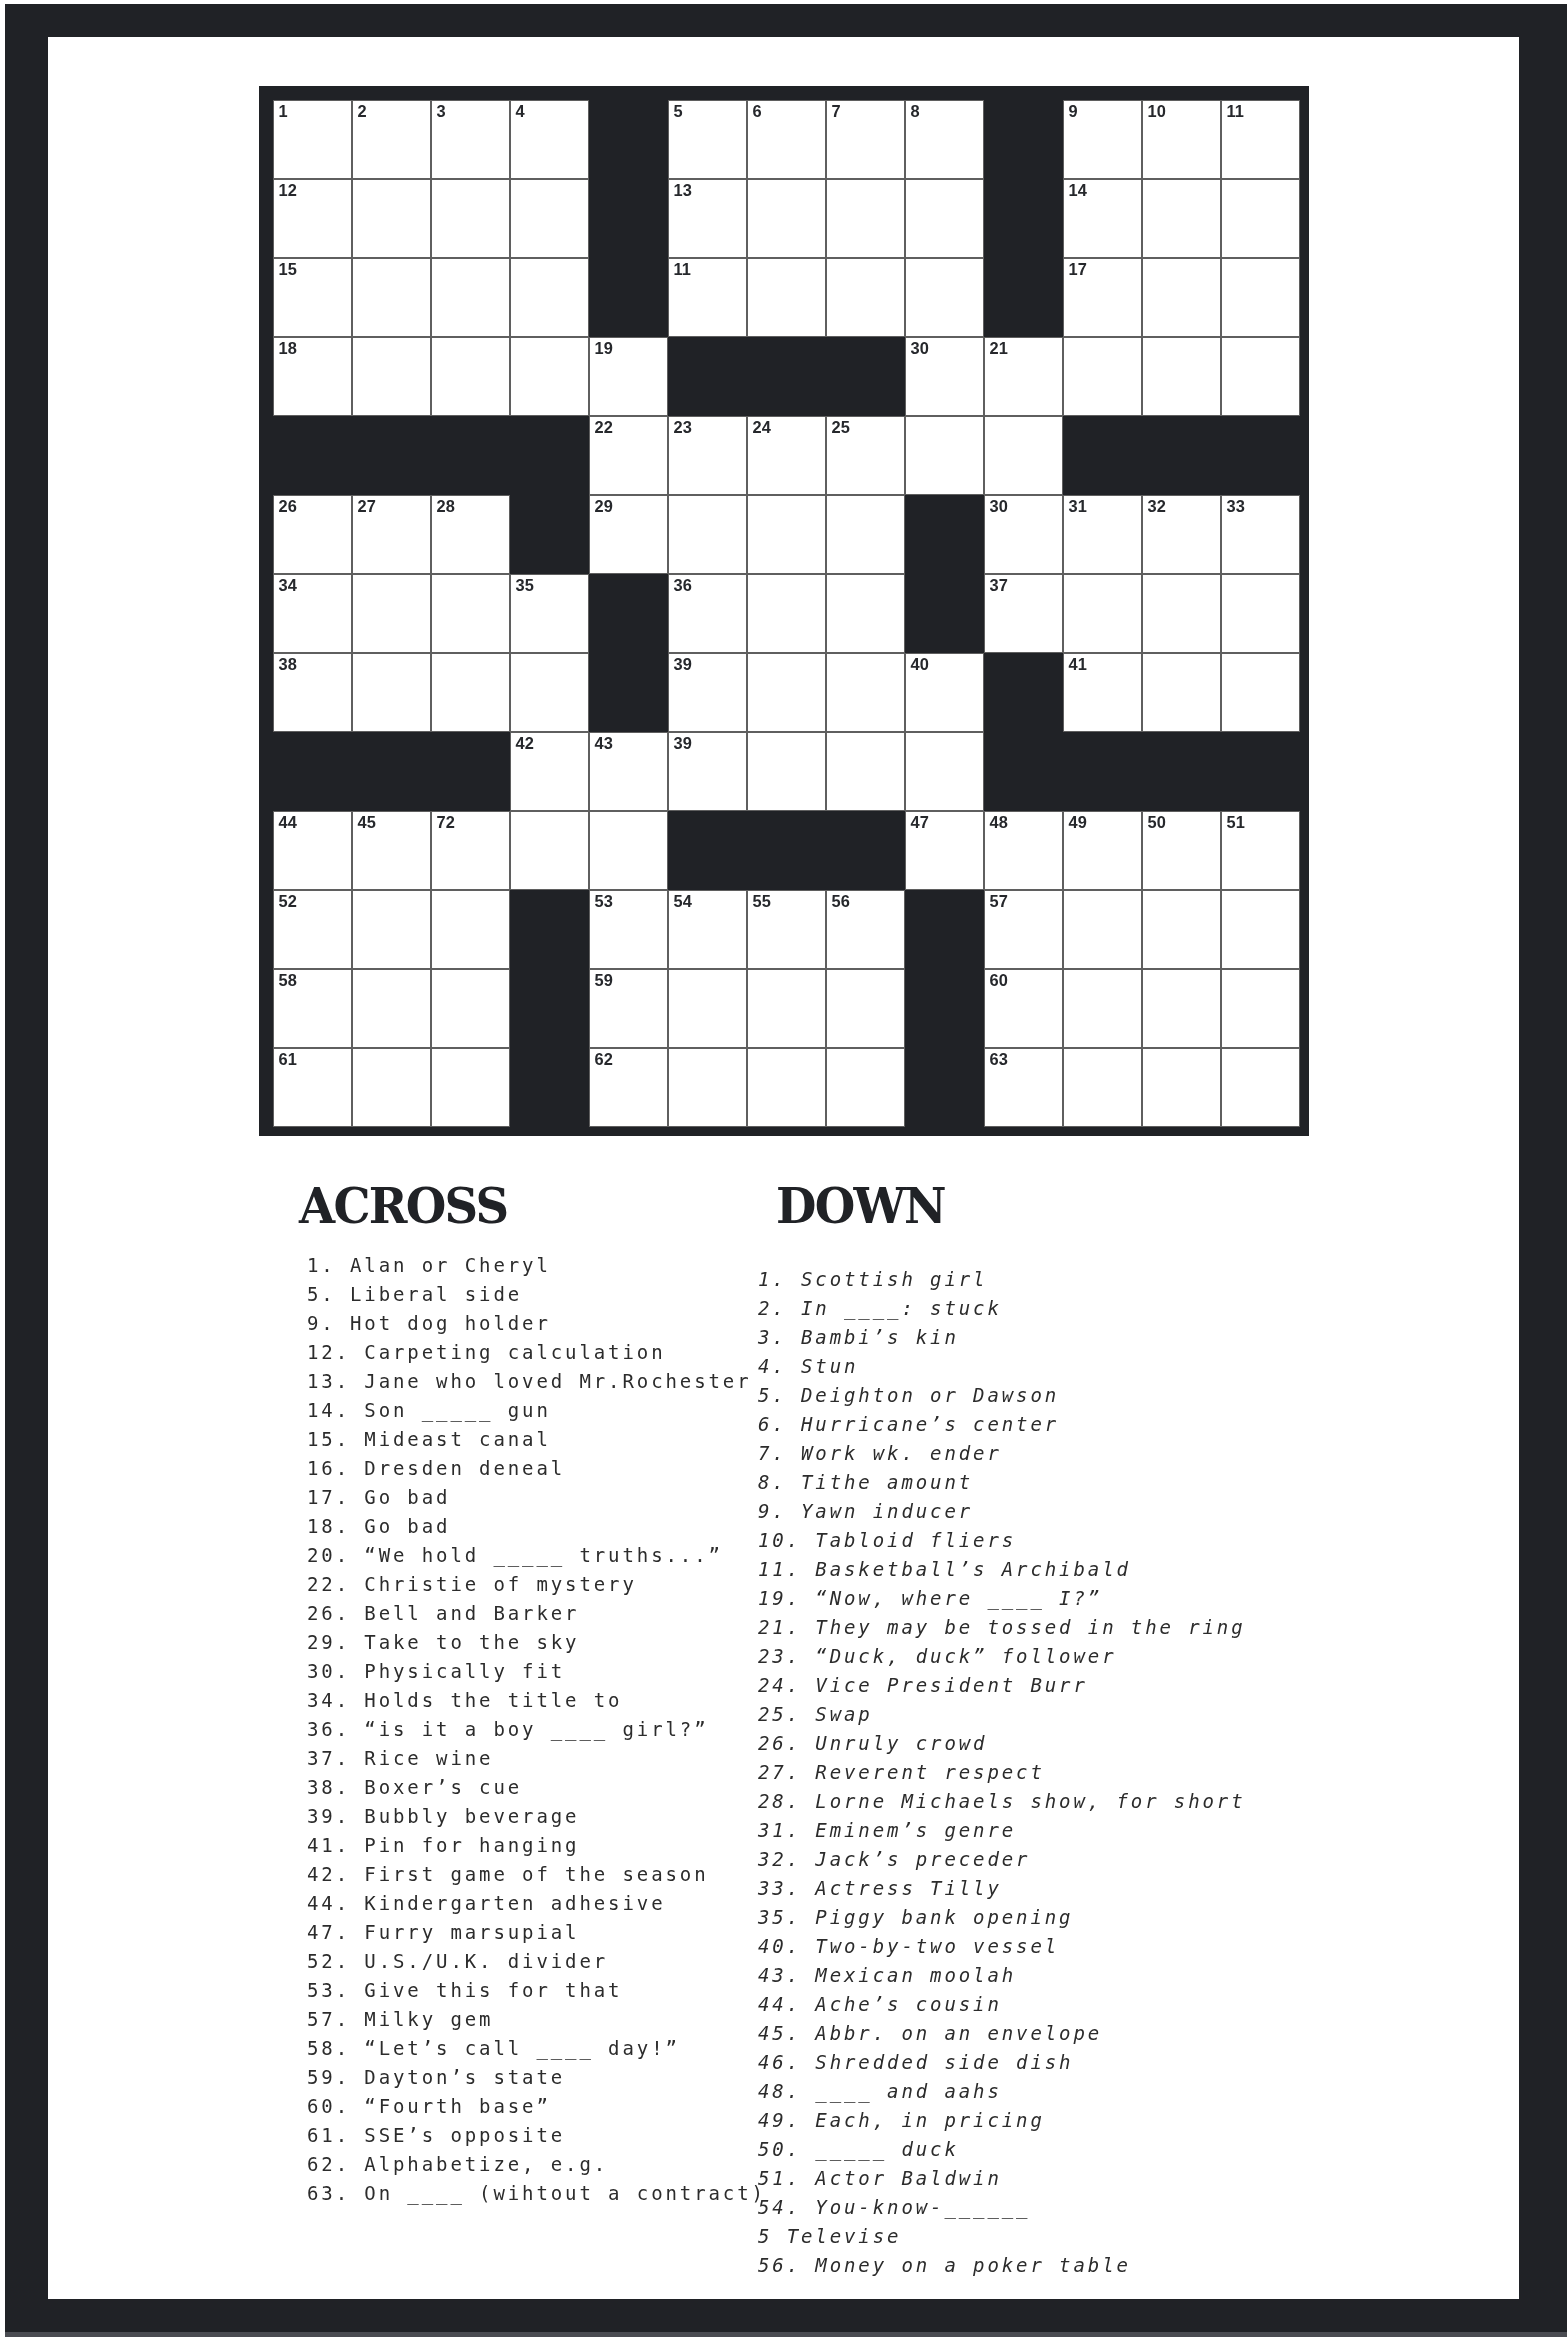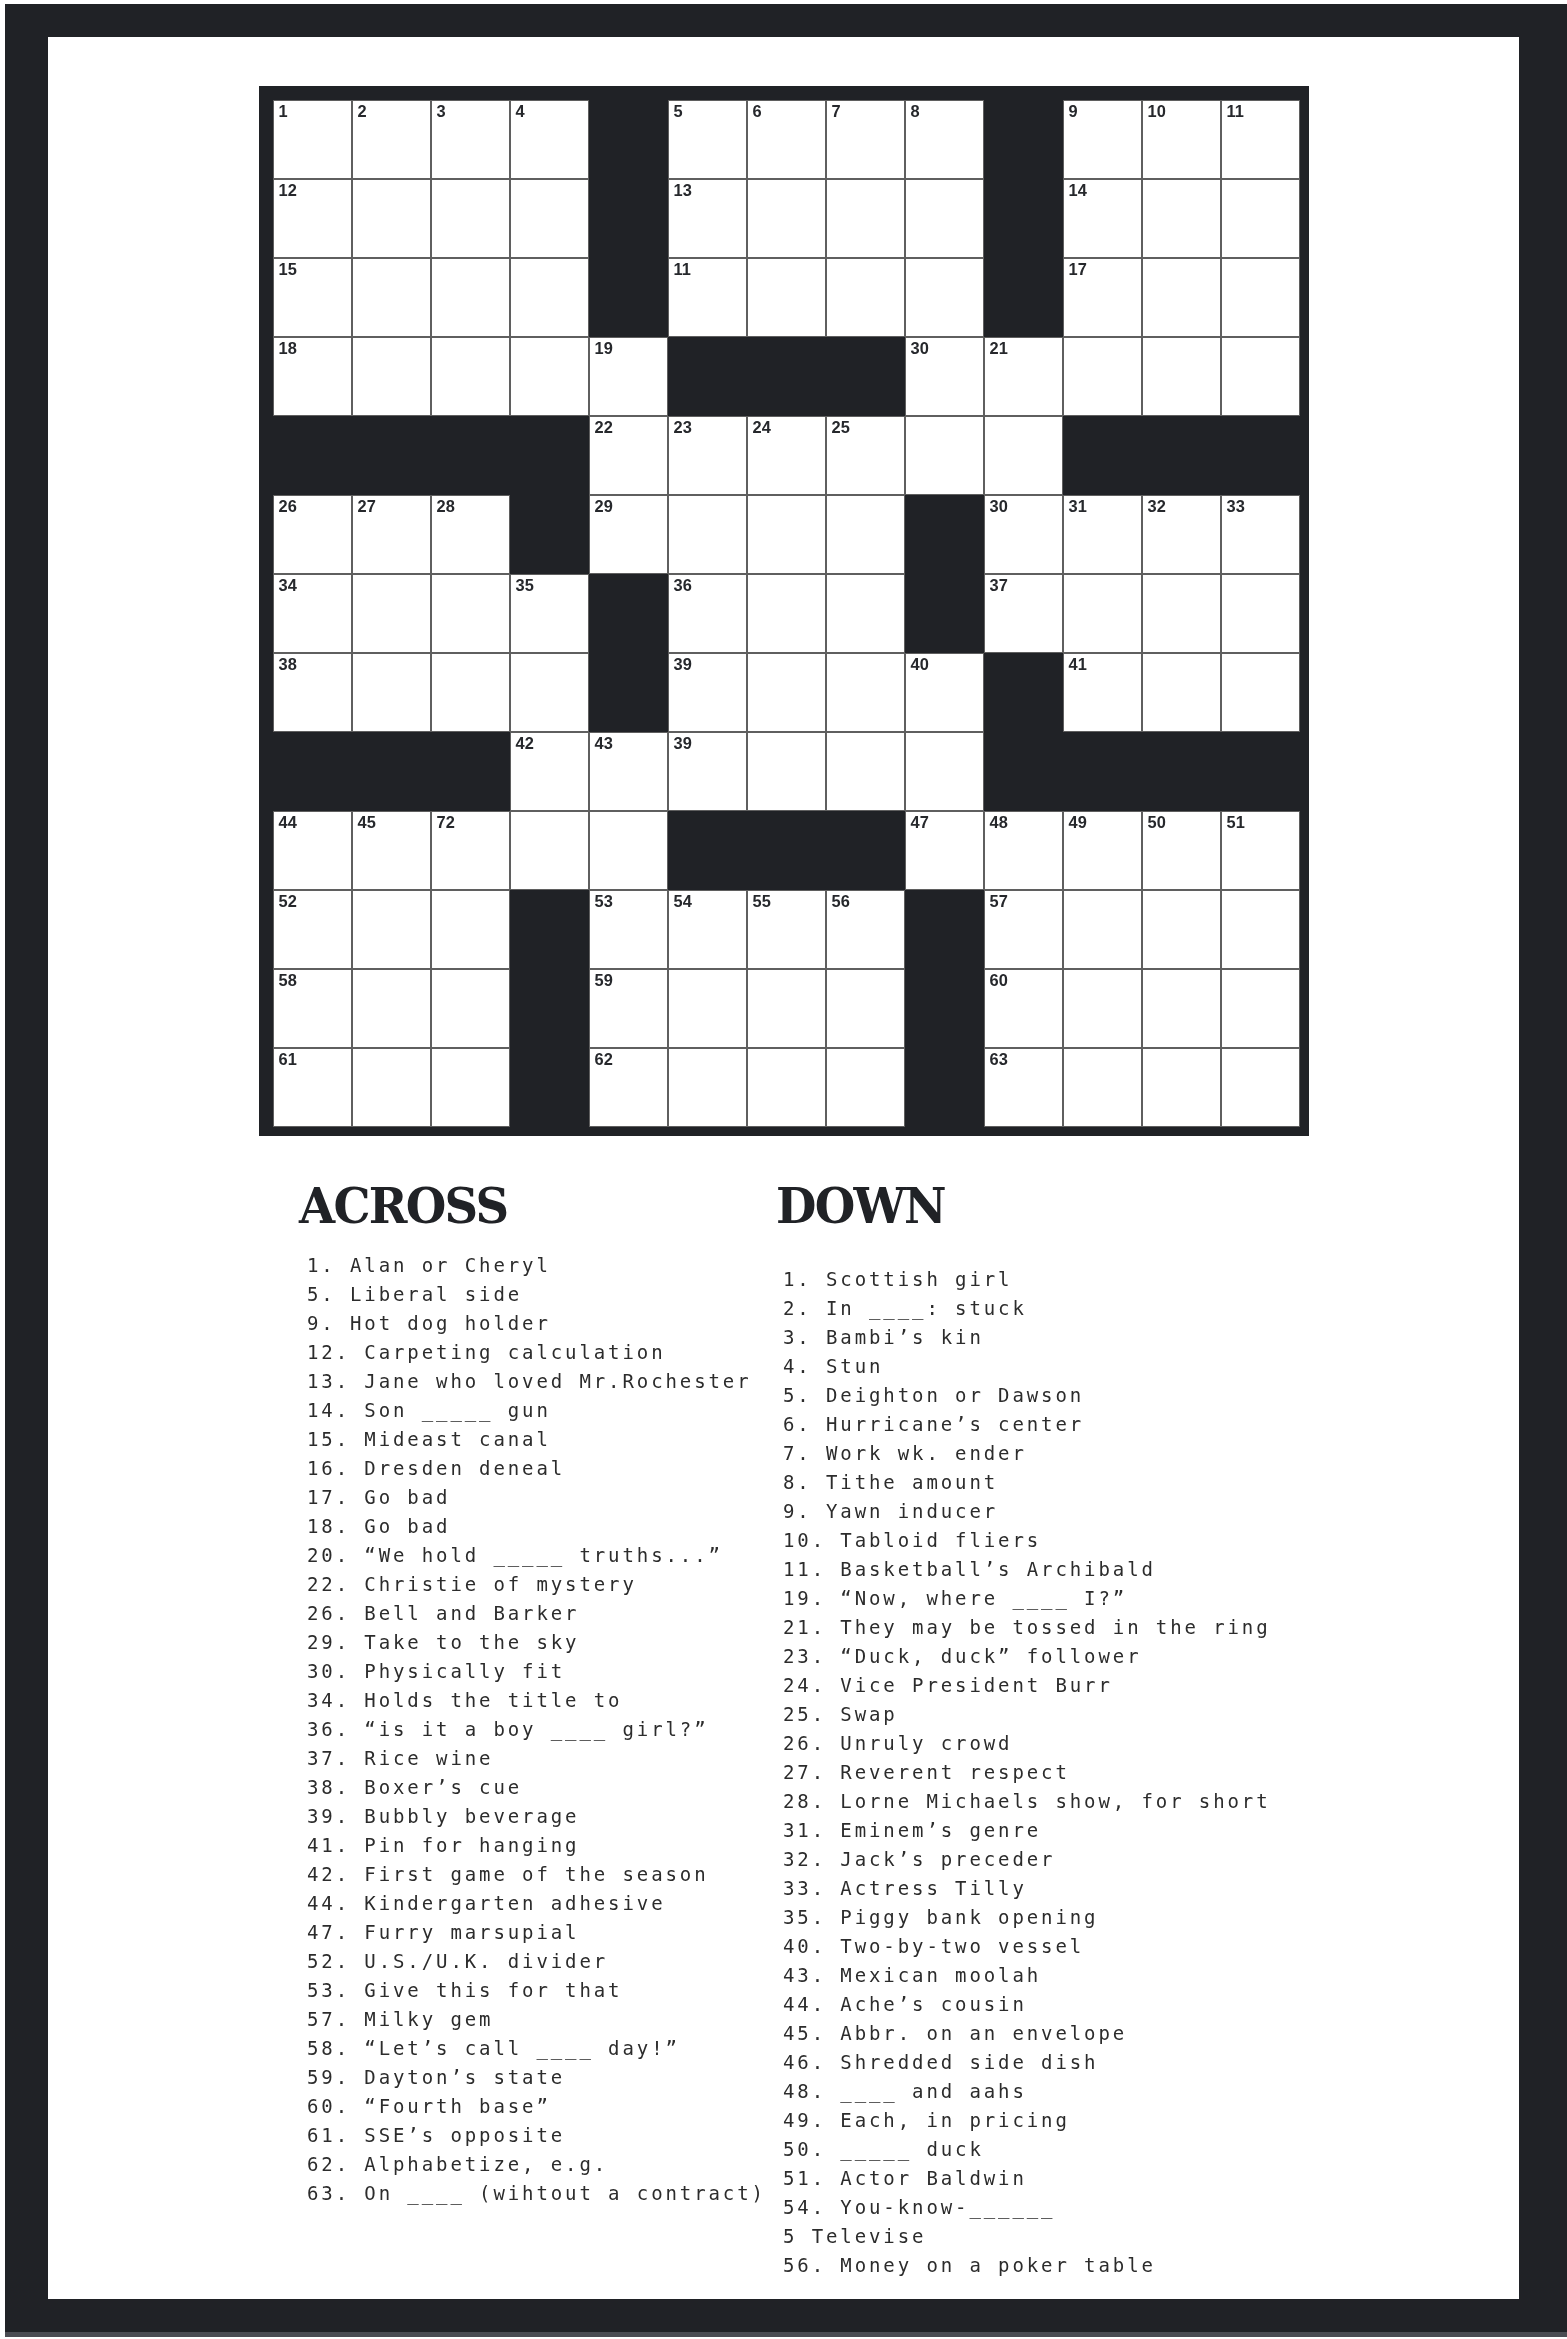--- a/index.html
+++ b/index.html
@@ -37,21 +37,21 @@
   }
   #across-heading{left:299px;}
   #down-heading{left:776px;}
   .clues{
     position:absolute;
     font-family:"DejaVu Sans Mono", monospace;
     font-size:19px;letter-spacing:2.9px;line-height:29px;
     color:var(--clue_ink);white-space:pre;
   }
   #across-list{left:307px;top:1251px;}
-  #down-list{left:783px;top:1265px;}
+  #down-list{left:758px;top:1265px;font-style:italic;}
   .clue{height:29px;}
 </style>
 </head>
 <body>
 
 <div class="canvas">
   <div class="frame"></div>
   <div class="frame-edge"></div>
   <div class="page"></div>
 

